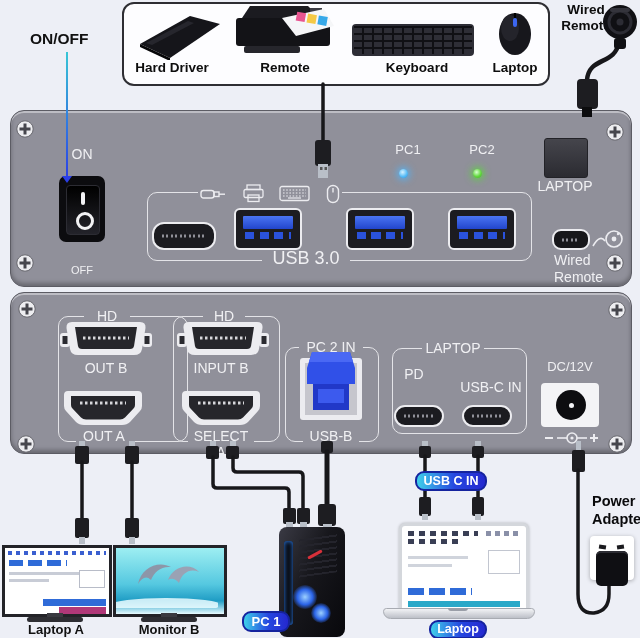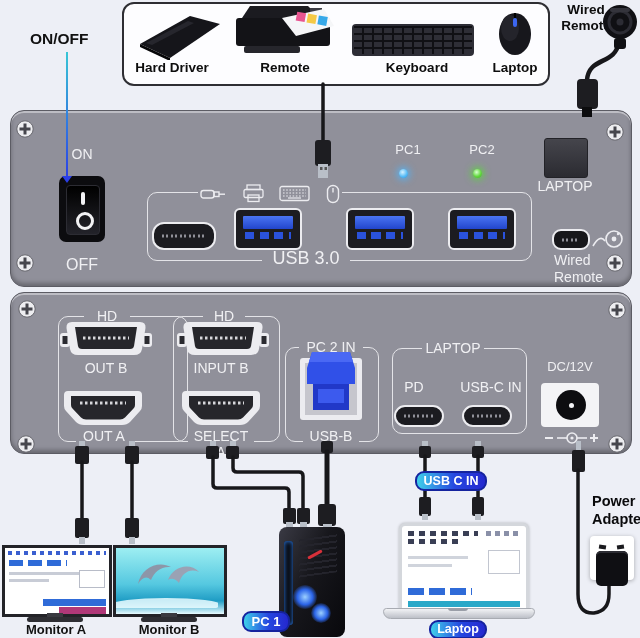--- a/index.html
+++ b/index.html
@@ -33,21 +33,21 @@
   
   .panel{left:10px;width:620px;background:#90909a;border:1px solid #5c5c64;border-radius:14px;
          box-shadow:inset 0 2px 0 #bdbdc4, inset 0 -3px 4px rgba(0,0,0,.28);z-index:1;}
   #panel1{top:110px;height:175px;}
   #panel2{top:292px;height:160px;}
   .plabel{color:#f0f0f3;font-size:14px;text-align:center;z-index:2;}
   .gapbg{background:#90909a;line-height:16px;height:16px;}
   .bracket{border:1.5px solid #e4e4e8;border-radius:10px;z-index:1;}
   
   #sw-on{left:58px;top:146px;width:48px;}
-  #sw-off{left:56px;top:256px;width:52px;font-size:16px;text-align:center;}
+  #sw-off{left:56px;top:264px;width:52px;font-size:11px;text-align:center;}
   #rocker{left:59px;top:176px;width:46px;height:66px;background:#0c0c0f;border-radius:7px;z-index:2;}
   #rocker-slot{position:absolute;left:7px;top:9px;width:32px;height:48px;border-radius:4px;
                background:linear-gradient(#000,#23232a);border:1px solid #2c2c33;}
   #rocker-i{position:absolute;left:14px;top:6px;width:4px;height:13px;background:#f2f2f4;border-radius:2px;}
   #rocker-o{position:absolute;left:9px;top:26px;width:12px;height:12px;border:3px solid #f2f2f4;border-radius:50%;}
   
   #usb-outline{left:147px;top:192px;width:383px;height:67px;}
   #icons-row{left:198px;top:182px;width:140px;height:23px;background:#90909a;display:flex;
              align-items:center;justify-content:space-between;padding:0 2px;z-index:2;}
   #usb30-label{left:262px;top:250px;width:88px;font-size:18px;z-index:2;}
@@ -85,21 +85,21 @@
   #bracket-laptop{left:392px;top:348px;width:133px;height:84px;}
   #hd-out{left:84px;top:308px;width:46px;}
   #hd-in{left:203px;top:308px;width:42px;}
   #outb-label{left:78px;top:360px;width:56px;}
   #outa-label{left:76px;top:428px;width:56px;}
   #inputb-label{left:188px;top:360px;width:66px;}
   #inputa-label{left:188px;top:428px;width:66px;}
   #pc2in-label{left:299px;top:339px;width:64px;}
   #usbb-label{left:303px;top:428px;width:56px;}
   #laptop-label{left:422px;top:340px;width:62px;}
-  #pd-label{left:396px;top:379px;width:36px;}
+  #pd-label{left:396px;top:366px;width:36px;}
   #usbcin-label{left:458px;top:379px;width:66px;}
   #pd-port{left:394px;top:405px;width:46px;height:18px;}
   #usbcin-port{left:462px;top:405px;width:46px;height:18px;}
   #hdmi-outb{left:60px;top:321px;z-index:2;} #hdmi-outa{left:63px;top:389px;z-index:2;}
   #hdmi-inb{left:177px;top:321px;z-index:2;} #hdmi-ina{left:181px;top:389px;z-index:2;}
   #usbb-unit{left:300px;top:352px;z-index:2;}
   #dc-label{left:540px;top:359px;width:60px;font-size:13px;}
   #dc-jack{left:541px;top:383px;width:58px;height:44px;background:#f4f4f6;border-radius:4px;z-index:2;}
   #dc-hole{position:absolute;left:15px;top:7px;width:30px;height:30px;border-radius:50%;background:#0d0d10;}
   #dc-pin{position:absolute;left:13px;top:13px;width:5px;height:5px;border-radius:50%;background:#f4f4f6;}
@@ -486,21 +486,21 @@
     <div class="ma-row" style="left:3px;top:3px;right:3px;height:4px;background:repeating-linear-gradient(90deg,#3a5fd0 0 4px,transparent 4px 8px);"></div>
     <div class="ma-row" style="left:4px;top:12px;width:58px;height:6px;background:repeating-linear-gradient(90deg,#2f6bd8 0 14px,transparent 14px 19px);"></div>
     <div class="ma-row" style="left:4px;top:24px;width:70px;height:3px;background:#c8ccd6;"></div>
     <div class="ma-row" style="left:4px;top:31px;width:40px;height:3px;background:#c8ccd6;"></div>
     <div class="ma-row" style="right:4px;top:22px;width:24px;height:16px;border:1px solid #b8bcc8;"></div>
     <div class="ma-row" style="left:38px;bottom:8px;right:3px;height:7px;background:#2f6bd8;"></div>
     <div class="ma-row" style="left:54px;bottom:0;right:3px;height:7px;background:#b03878;"></div>
   </div>
   <div class="abs m-neck" id="neck-a"></div>
   <div class="abs m-base" id="base-a"></div>
-  <div class="abs devcaption" id="cap-monitor-a">Monitor A</div>
+  <div class="abs devcaption" id="cap-monitor-a">Laptop A</div>
 
   <div class="abs monitor" id="monitor-b">
     <svg width="102" height="60">
       <path d="M22 36 C25 20 42 12 55 19 C45 18 38 24 35 32 C30 27 26 30 22 36 Z" fill="#8d96a8"></path>
       <path d="M52 32 C57 18 74 14 83 24 C74 20 66 25 63 35 C59 30 55 30 52 32 Z" fill="#9aa2b4"></path>
       <ellipse cx="50" cy="57" rx="55" ry="7" fill="#eafcff" opacity="0.85"></ellipse>
     </svg>
   </div>
   <div class="abs m-neck" id="neck-b"></div>
   <div class="abs m-base" id="base-b"></div>

